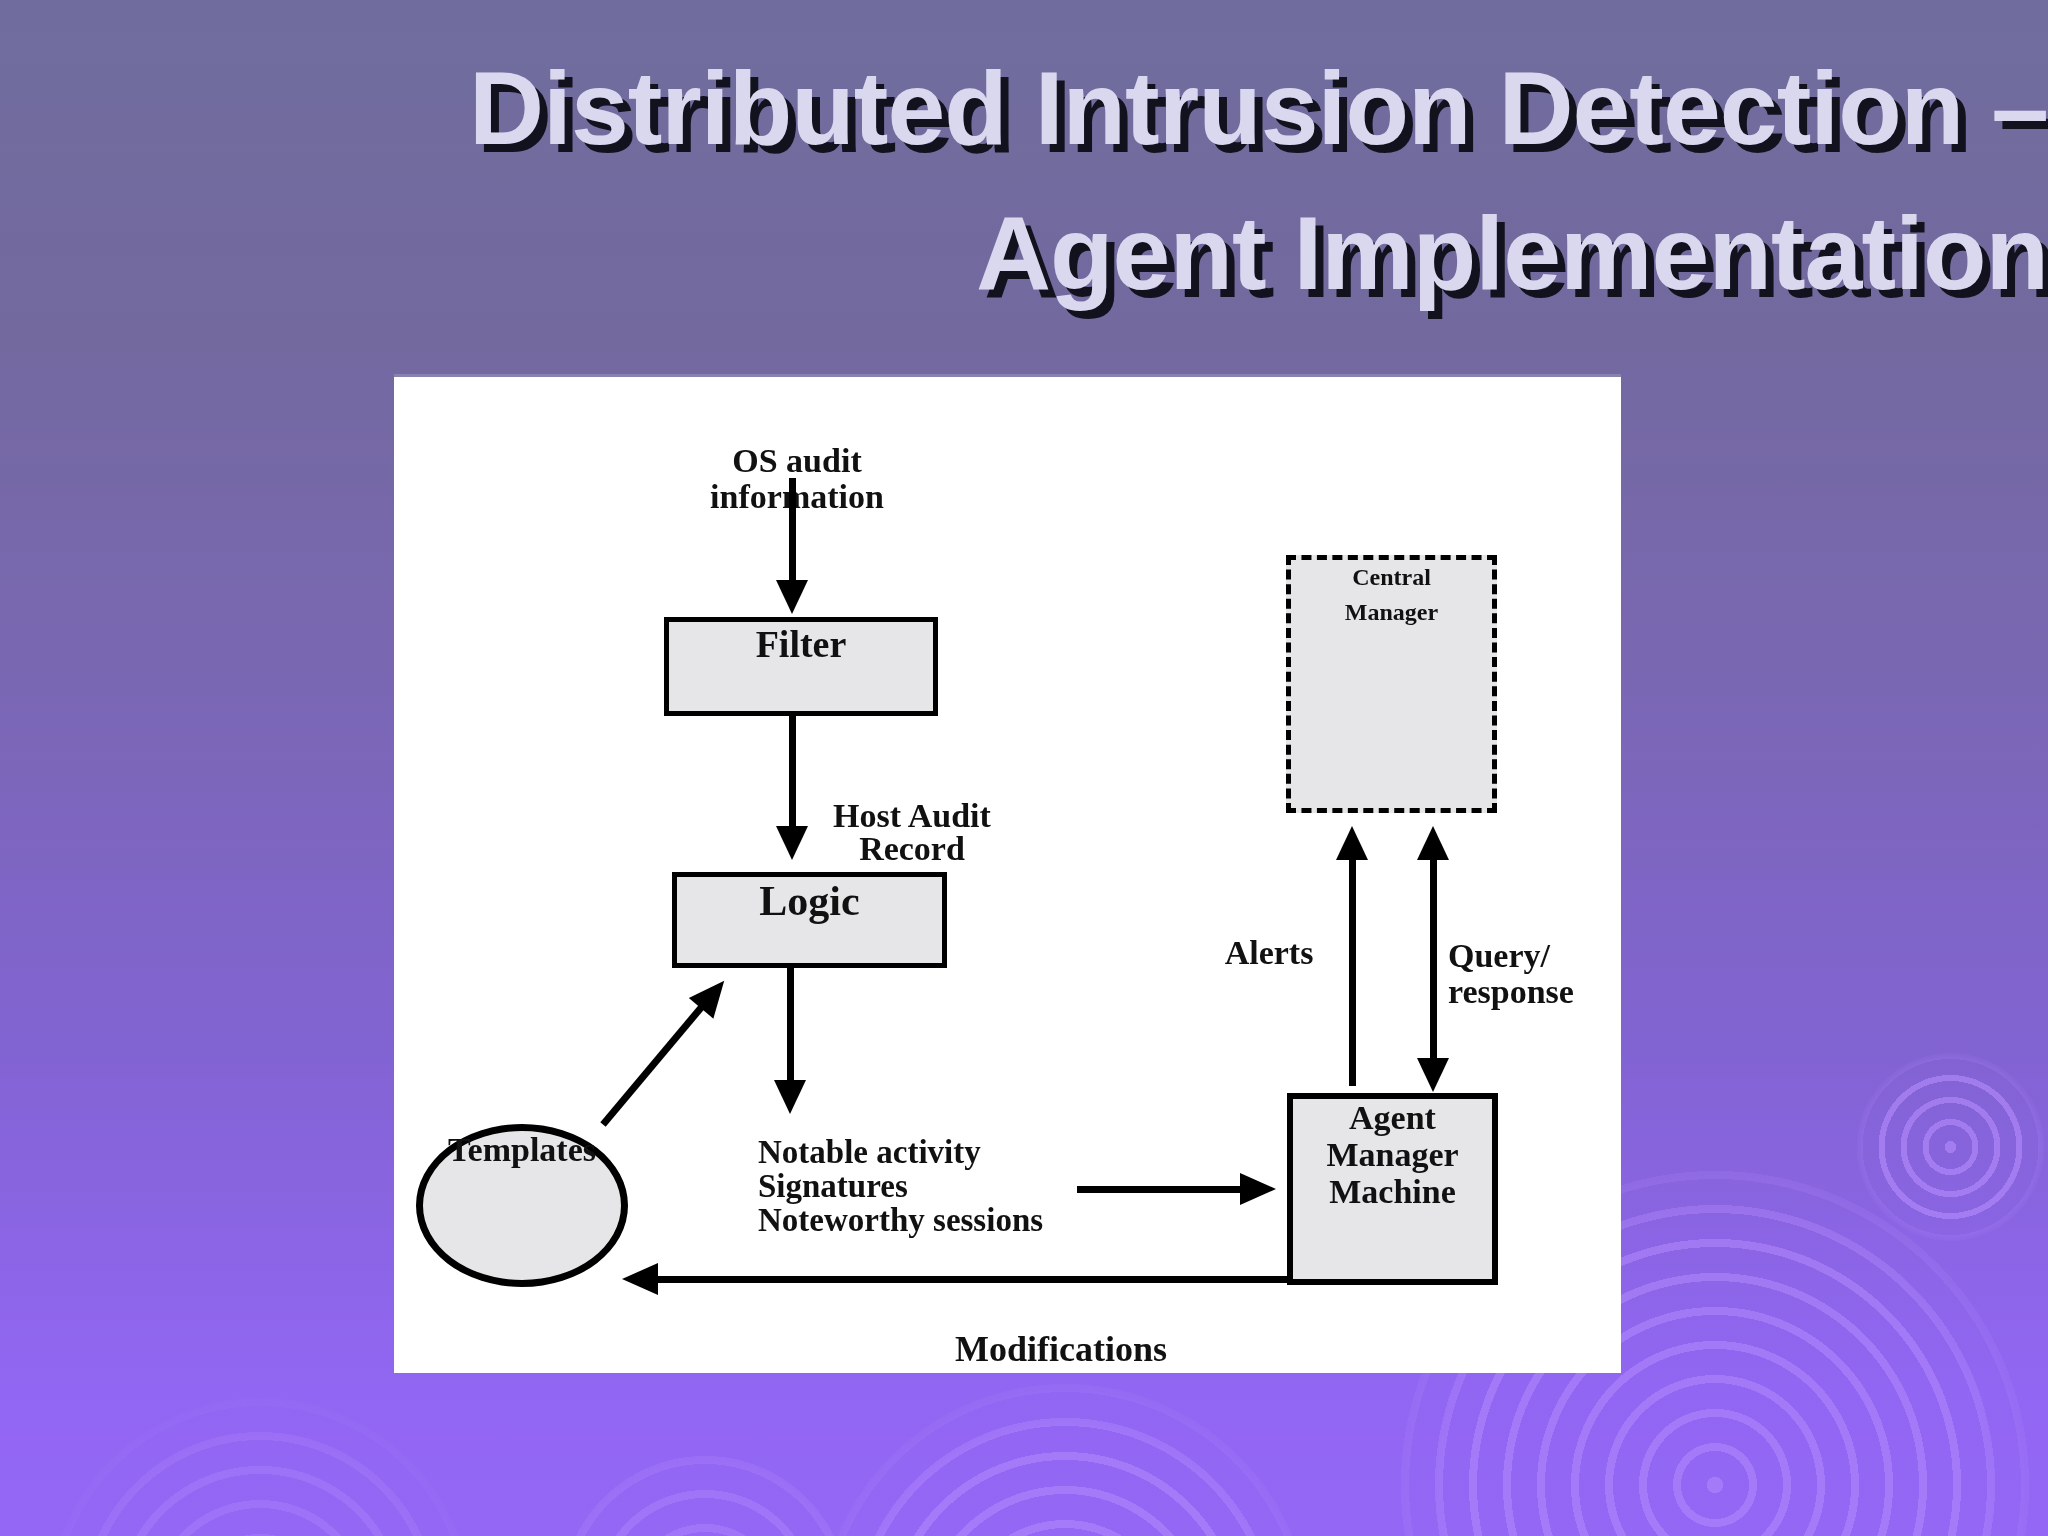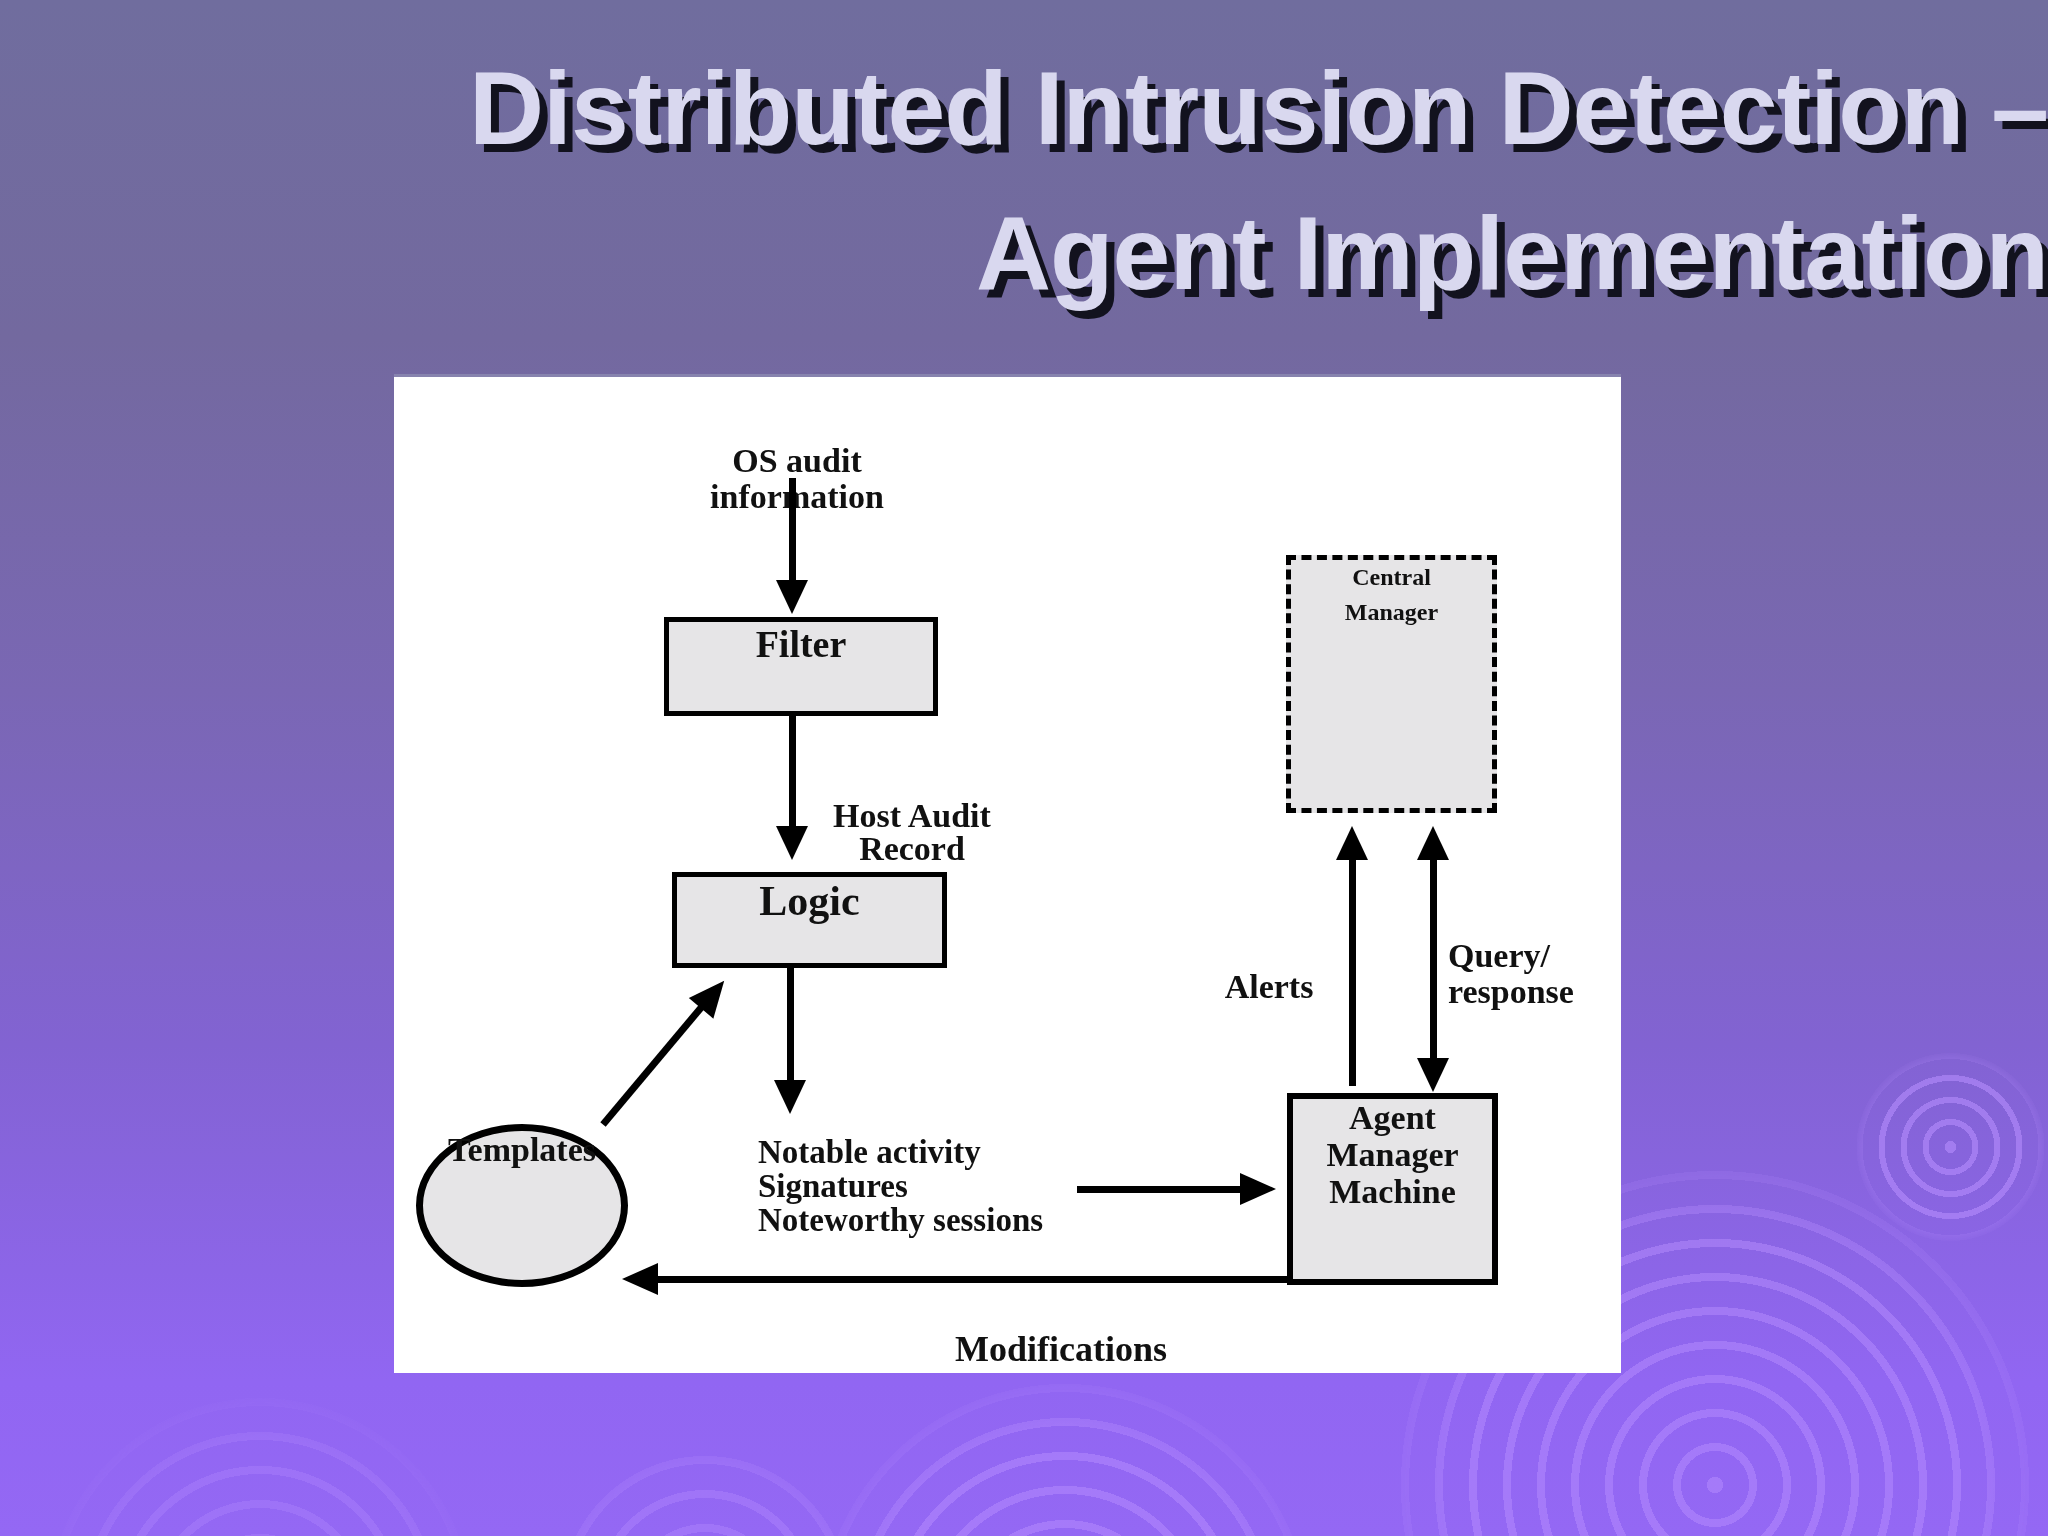--- a/index.html
+++ b/index.html
@@ -114,21 +114,21 @@
     position:absolute;left:603px;top:1121px;width:186px;height:7px;
     transform:rotate(-50deg);transform-origin:left center;
   }
   .arrow-templates-logic .diag-shaft{position:absolute;left:0;top:0;width:158px;height:7px;background:#000;}
   .arrow-templates-logic .diag-head{position:absolute;left:152px;top:-12px;}
 
   
   .os-audit-label   {left:647px;top:404px;width:300px;}
   .host-audit-label {left:762px;top:760px;width:300px;line-height:33px;}
   .notable-label    {left:758px;top:1135px;font-size:33px;line-height:34px;}
-  .alerts-label     {left:1203px;top:930px;width:132px;}
+  .alerts-label     {left:1203px;top:896px;width:132px;}
   .query-label      {left:1448px;top:938px;}
   .modifications-label{left:930px;top:1292px;width:262px;font-size:36px;}
 </style>
 </head>
 <body>
 
 <div class="ripple ripple-small-right"></div>
 <div class="ripple ripple-large-bottom-right"></div>
 <div class="ripple ripple-mid-bottom"></div>
 <div class="ripple ripple-small-bottom"></div>

